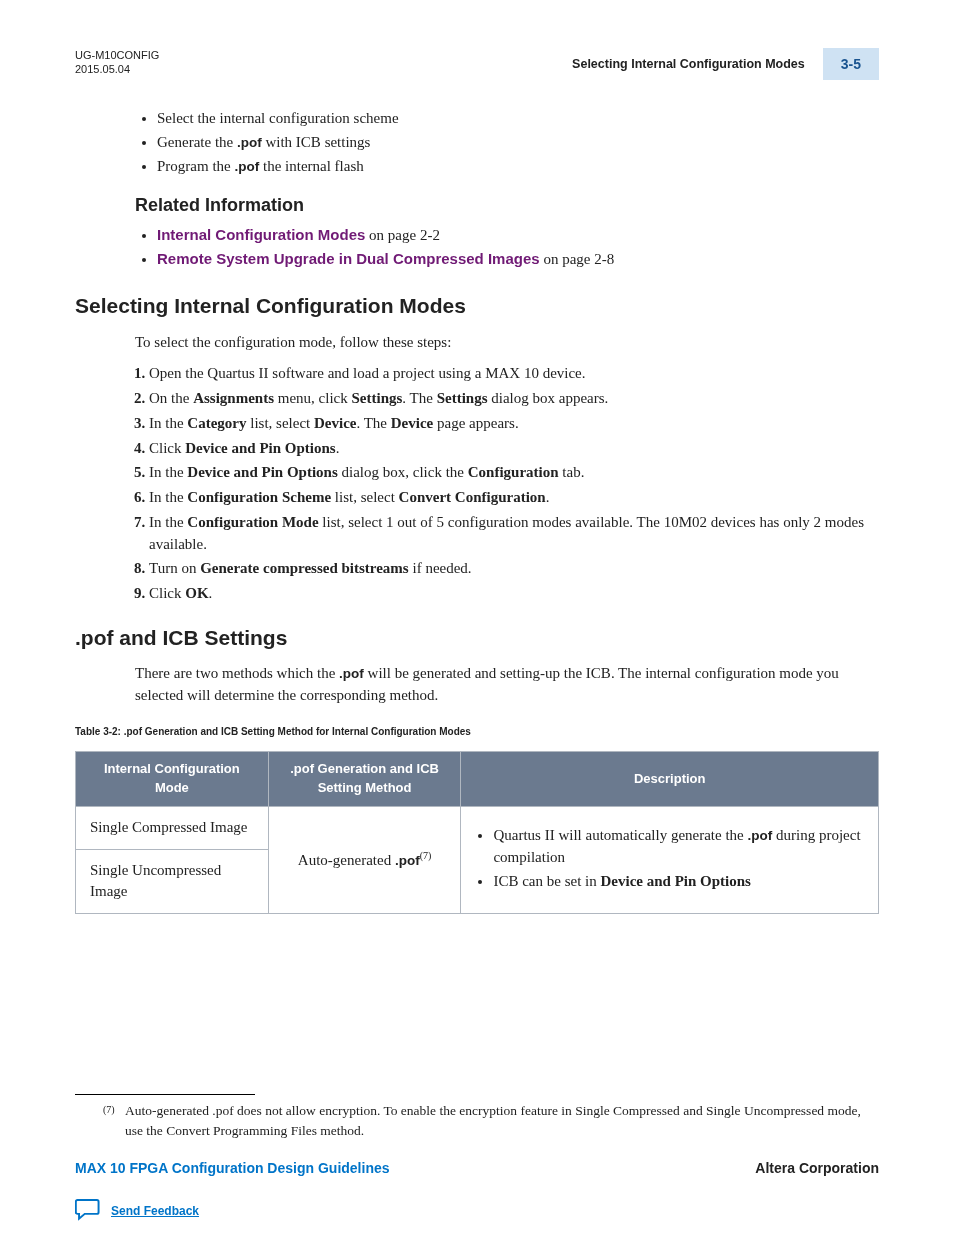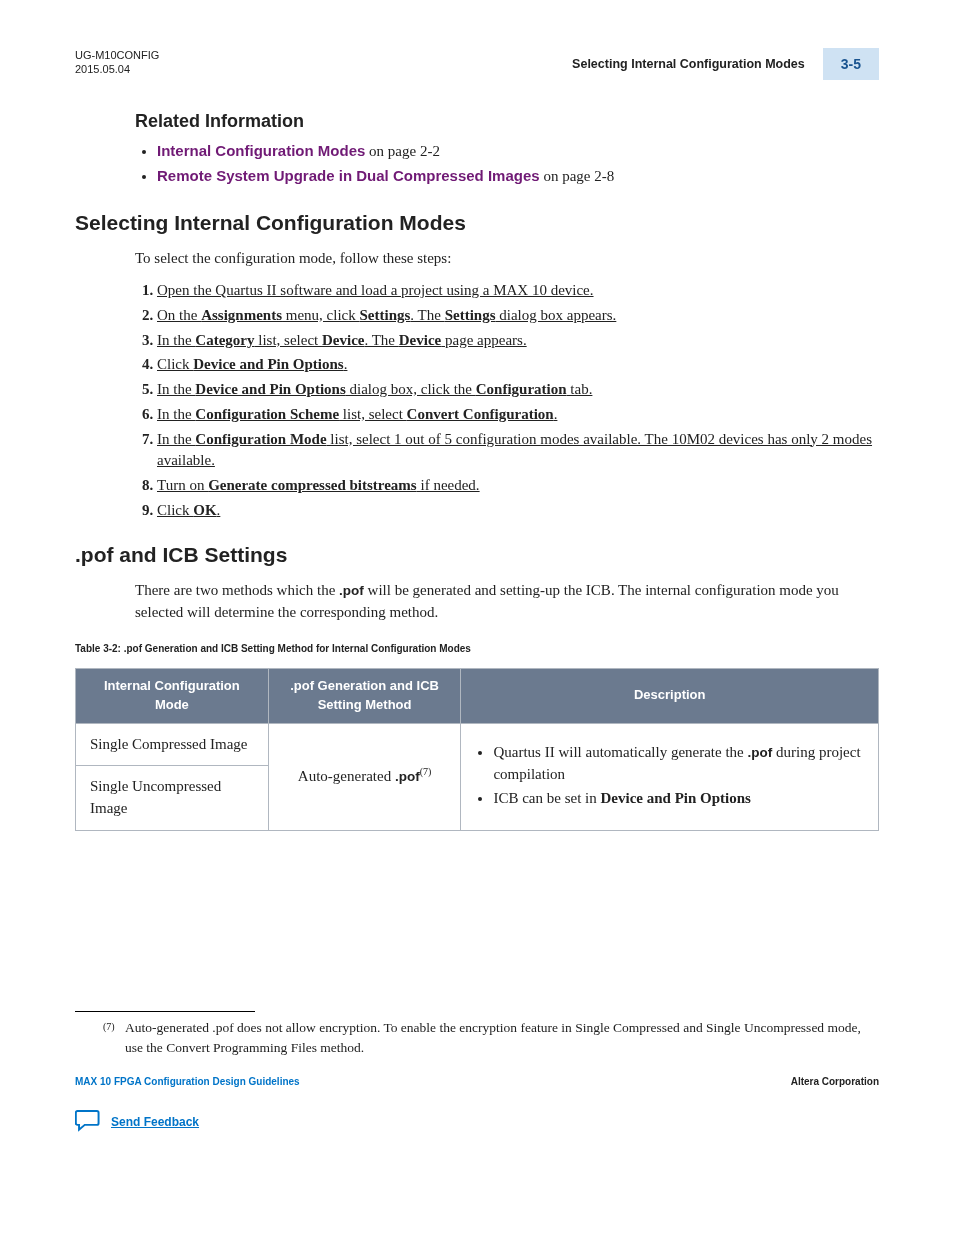--- a/index.html
+++ b/index.html
@@ -60,24 +60,23 @@
   h2.heading {
     font-family: 'Segoe UI', 'Helvetica Neue', Arial, sans-serif;
     font-weight: 700;
     font-size: 21px;
     color: #222;
     margin-top: 12px;
     margin-bottom: 10px;
   }
   ol.steps {
     list-style: decimal;
-    margin-left: 22px;
+    margin-left: 14px;
     margin-top: 10px;
     margin-bottom: 18px;
-    text-decoration: underline;
   }
   ol.steps li { margin-bottom: 3px; font-weight: 700; }
   ol.steps li span { font-weight: 400; }
   .step-text b { font-weight: 700; }
   .intro { margin-bottom: 4px; }
   .table-caption {
     font-family: 'Segoe UI', 'Helvetica Neue', Arial, sans-serif;
     font-weight: 700;
     font-size: 10px;
     margin-top: 18px;
@@ -121,21 +120,21 @@
     gap: 6px;
     padding-left: 28px;
     margin-bottom: 18px;
   }
   .footnote .fnmark { font-size: 10px; min-width: 16px; padding-top:2px; }
   .footer-row {
     display: flex;
     justify-content: space-between;
     align-items: center;
     font-family: 'Segoe UI', 'Helvetica Neue', Arial, sans-serif;
-    font-size: 10px;
+    font-size: 14px;
     font-weight: 700;
     margin-bottom: 18px;
   }
   .footer-left { color: #0074c8; }
   .footer-right { color: #222; }
   .feedback {
     display: flex;
     align-items: center;
     gap: 10px;
     font-family: 'Segoe UI', 'Helvetica Neue', Arial, sans-serif;
@@ -156,20 +155,25 @@
     <div>UG-M10CONFIG</div>
     <div>2015.05.04</div>
   </div>
   <div class="header-right sans">
     <span class="section-title">Selecting Internal Configuration Modes</span>
     <span class="page-number-box">3-5</span>
   </div>
 </div>
 
 <div class="body-indent">
+  <ul class="bullets">
+    <li><span>Select the internal configuration scheme</span></li>
+    <li><span>Generate the <span class="pof">.pof</span> with ICB settings</span></li>
+    <li><span>Program the <span class="pof">.pof</span> the internal flash</span></li>
+  </ul>
 
   <div class="related-info sans">Related Information</div>
   <ul class="links">
     <li>
       <a class="link sans" href="#">Internal Configuration Modes</a><span> on page 2-2</span>
     </li>
     <li>
       <a class="link sans" href="#">Remote System Upgrade in Dual Compressed Images</a><span> on page 2-8</span>
     </li>
   </ul>

